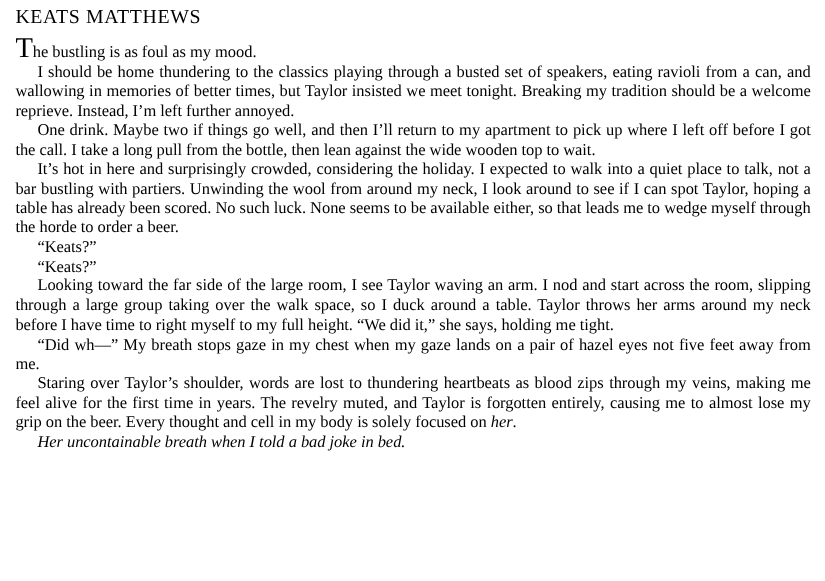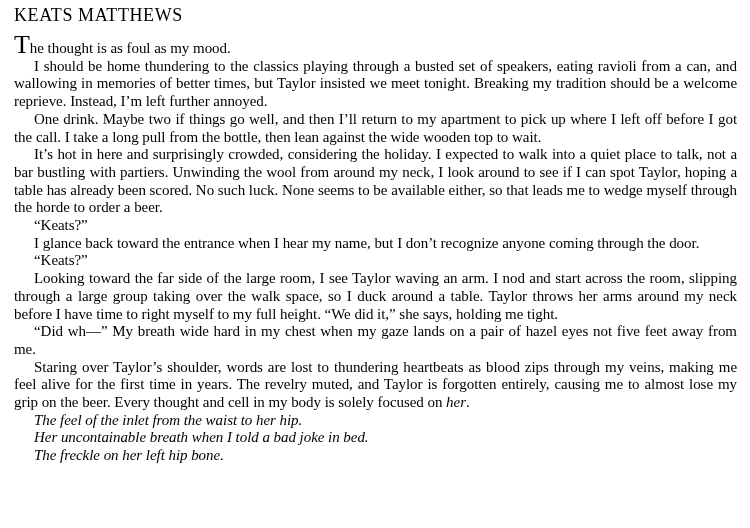--- a/index.html
+++ b/index.html
@@ -47,40 +47,37 @@
   }
   em { }
 </style>
 </head>
 <body>
 
 <div class="page">
 
   <h1 class="chapter-title">KEATS MATTHEWS</h1>
 
-  <p class="opening"><span class="dropcap">T</span><span>he thought is as foul as my mood.</span></p>
+  <p class="opening"><span class="dropcap">T</span><span>he bustling is as foul as my mood.</span></p>
 
   <p>I should be home thundering to the classics playing through a busted set of speakers, eating ravioli from a can, and wallowing in memories of better times, but Taylor insisted we meet tonight. Breaking my tradition should be a welcome reprieve. Instead, I’m left further annoyed.</p>
 
   <p>One drink. Maybe two if things go well, and then I’ll return to my apartment to pick up where I left off before I got the call. I take a long pull from the bottle, then lean against the wide wooden top to wait.</p>
 
   <p>It’s hot in here and surprisingly crowded, considering the holiday. I expected to walk into a quiet place to talk, not a bar bustling with partiers. Unwinding the wool from around my neck, I look around to see if I can spot Taylor, hoping a table has already been scored. No such luck. None seems to be available either, so that leads me to wedge myself through the horde to order a beer.</p>
 
   <p>“Keats?”</p>
 
-  <p>I glance back toward the entrance when I hear my name, but I don’t recognize anyone coming through the door.</p>
 
   <p>“Keats?”</p>
 
   <p>Looking toward the far side of the large room, I see Taylor waving an arm. I nod and start across the room, slipping through a large group taking over the walk space, so I duck around a table. Taylor throws her arms around my neck before I have time to right myself to my full height. “We did it,” she says, holding me tight.</p>
 
-  <p>“Did wh—” My breath wide hard in my chest when my gaze lands on a pair of hazel eyes not five feet away from me.</p>
+  <p>“Did wh—” My breath stops gaze in my chest when my gaze lands on a pair of hazel eyes not five feet away from me.</p>
 
   <p><span>Staring over Taylor’s shoulder, words are lost to thundering heartbeats as blood zips through my veins, making me feel alive for the first time in years. The revelry muted, and Taylor is forgotten entirely, causing me to almost lose my grip on the beer. Every thought and cell in my body is solely focused on </span><em>her</em><span>.</span></p>
 
 
-  <p class="memory">The feel of the inlet from the waist to her hip.</p>
 
   <p class="memory">Her uncontainable breath when I told a bad joke in bed.</p>
 
-  <p class="memory">The freckle on her left hip bone.</p>
 
 </div>
 
 </body></html>

